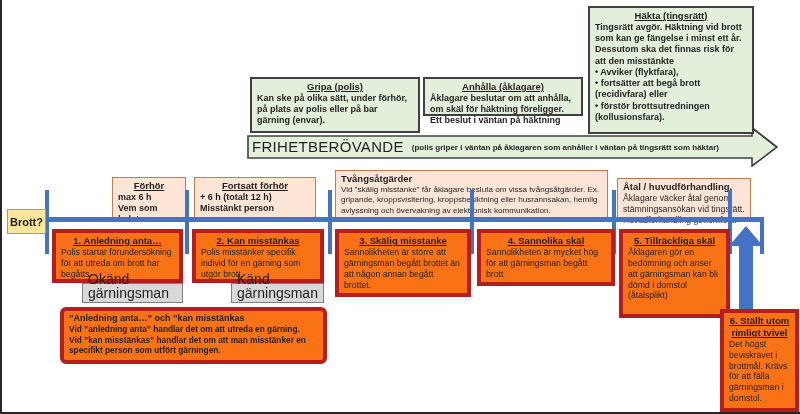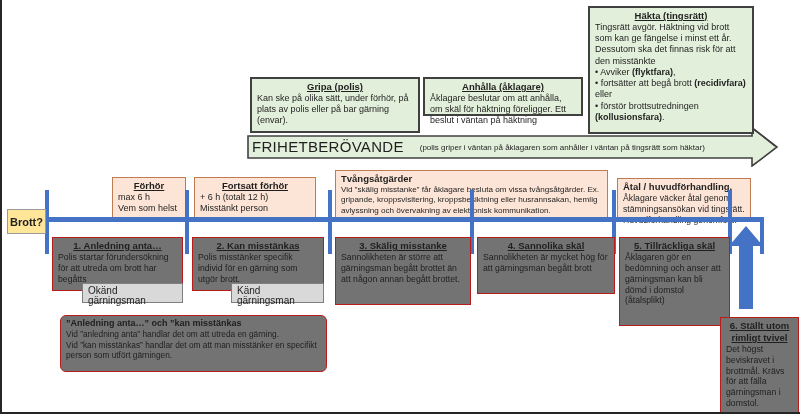--- a/index.html
+++ b/index.html
@@ -4,40 +4,40 @@
 <style>
   html,body{margin:0;padding:0;background:#fff;}
   .slide{
     position:relative;width:800px;height:414px;background:#ffffff;overflow:hidden;
     font-family:"Liberation Sans", sans-serif;color:#1f1f1f;
     border-left:2px solid #262626;border-bottom:2px solid #262626;box-sizing:border-box;
   }
   .box{position:absolute;box-sizing:border-box;padding:2px 5px;}
   .green{background:#e2efda;border:2px solid #404040;}
   .peach{background:#fce4d6;border:1px solid #c07b52;}
-  .blue{background:#737373;border:1px solid #b91c1c;margin-top:8px;}
+  .blue{background:#f97316;border:4px solid #b91c1c;}
   .graybox{background:#d9d9d9;border:1px solid #7f7f7f;}
   .t{font-weight:bold;font-size:9.5px;line-height:1.25;}
   .u{text-decoration:underline;text-align:center;}
-  .body{font-size:9px;line-height:1.25;}
+  .body{font-size:9px;line-height:1.25;font-weight:bold;}
   .body-s{font-size:8.7px;line-height:1.25;}
   .body-xs{font-size:8.1px;line-height:1.28;}
   .tl{position:absolute;background:#4472c4;}
-  .tag{font-size:10px;line-height:1;display:flex;align-items:flex-start;justify-content:center;}
+  .tag{font-size:14px;line-height:1;display:flex;align-items:flex-end;justify-content:center;}
   .brott{
     position:absolute;left:5px;top:209px;width:39px;height:25px;background:#ffe699;
     border:1px solid #9a9a9a;display:flex;align-items:center;justify-content:center;
     font-weight:bold;font-size:11px;box-sizing:border-box;
   }
   .bannertext{
     position:absolute;left:250px;top:135px;width:498px;height:22px;
     display:flex;align-items:center;justify-content:flex-start;white-space:nowrap;
   }
   .banner-main{font-size:15px;letter-spacing:.3px;}
-  .banner-sub{font-size:8px;margin-left:16px;padding-top:3px;}
+  .banner-sub{font-size:8px;margin-left:8px;padding-top:3px;font-weight:bold;}
   svg{position:absolute;display:block;}
 </style>
 </head>
 <body>
 
 <div class="slide">
 
   <svg style="left:245px;top:127px;" width="532" height="40" viewBox="0 0 532 40">
     <polygon points="1,9 505,9 505,1 530,20 505,39 505,31 1,31" fill="#e2efda" stroke="#404040" stroke-width="1.6"></polygon>
   </svg>

